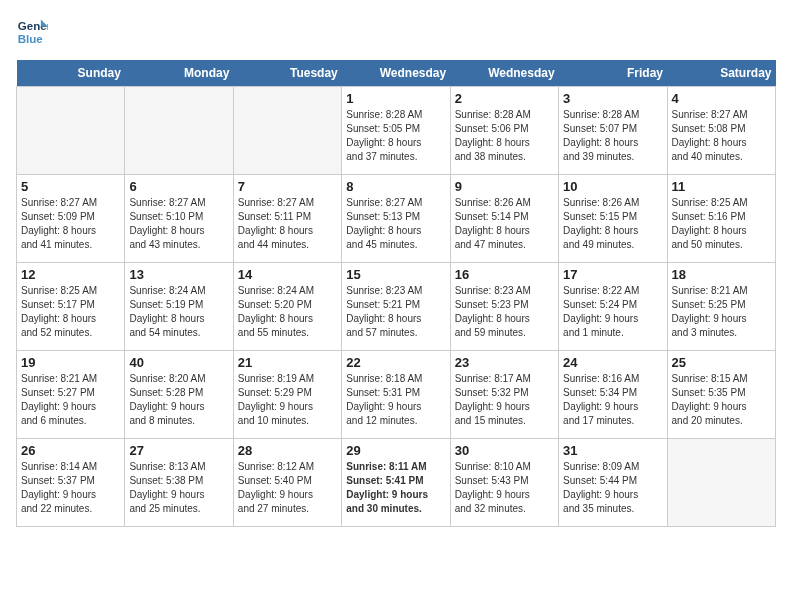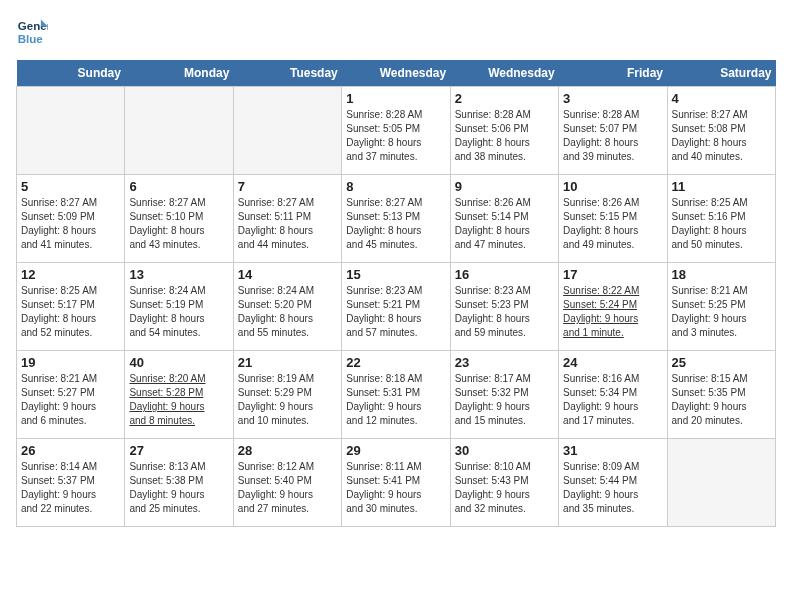--- a/index.html
+++ b/index.html
@@ -223,21 +223,21 @@
         </td>
         <td>
           <div class="day-num">16</div>
           <div class="day-info" style="white-space: pre-line;">Sunrise: 8:23 AM
 Sunset: 5:23 PM
 Daylight: 8 hours
 and 59 minutes.</div>
         </td>
         <td>
           <div class="day-num">17</div>
-          <div class="day-info" style="white-space: pre-line; text-decoration: underline;">Sunrise: 8:22 AM
+          <div class="day-info" style="white-space: pre-line;">Sunrise: 8:22 AM
 Sunset: 5:24 PM
 Daylight: 9 hours
 and 1 minute.</div>
         </td>
         <td>
           <div class="day-num">18</div>
           <div class="day-info" style="white-space: pre-line;">Sunrise: 8:21 AM
 Sunset: 5:25 PM
 Daylight: 9 hours
 and 3 minutes.</div>
@@ -246,21 +246,21 @@
       <tr>
         <td>
           <div class="day-num">19</div>
           <div class="day-info" style="white-space: pre-line;">Sunrise: 8:21 AM
 Sunset: 5:27 PM
 Daylight: 9 hours
 and 6 minutes.</div>
         </td>
         <td>
           <div class="day-num">40</div>
-          <div class="day-info" style="white-space: pre-line; text-decoration: underline;">Sunrise: 8:20 AM
+          <div class="day-info" style="white-space: pre-line;">Sunrise: 8:20 AM
 Sunset: 5:28 PM
 Daylight: 9 hours
 and 8 minutes.</div>
         </td>
         <td>
           <div class="day-num">21</div>
           <div class="day-info" style="white-space: pre-line;">Sunrise: 8:19 AM
 Sunset: 5:29 PM
 Daylight: 9 hours
 and 10 minutes.</div>
@@ -311,21 +311,21 @@
         </td>
         <td>
           <div class="day-num">28</div>
           <div class="day-info" style="white-space: pre-line;">Sunrise: 8:12 AM
 Sunset: 5:40 PM
 Daylight: 9 hours
 and 27 minutes.</div>
         </td>
         <td>
           <div class="day-num">29</div>
-          <div class="day-info" style="white-space: pre-line;">Sunrise: 8:11 AM
+          <div class="day-info" style="white-space: pre-line; font-weight: bold;">Sunrise: 8:11 AM
 Sunset: 5:41 PM
 Daylight: 9 hours
 and 30 minutes.</div>
         </td>
         <td>
           <div class="day-num">30</div>
           <div class="day-info" style="white-space: pre-line;">Sunrise: 8:10 AM
 Sunset: 5:43 PM
 Daylight: 9 hours
 and 32 minutes.</div>

